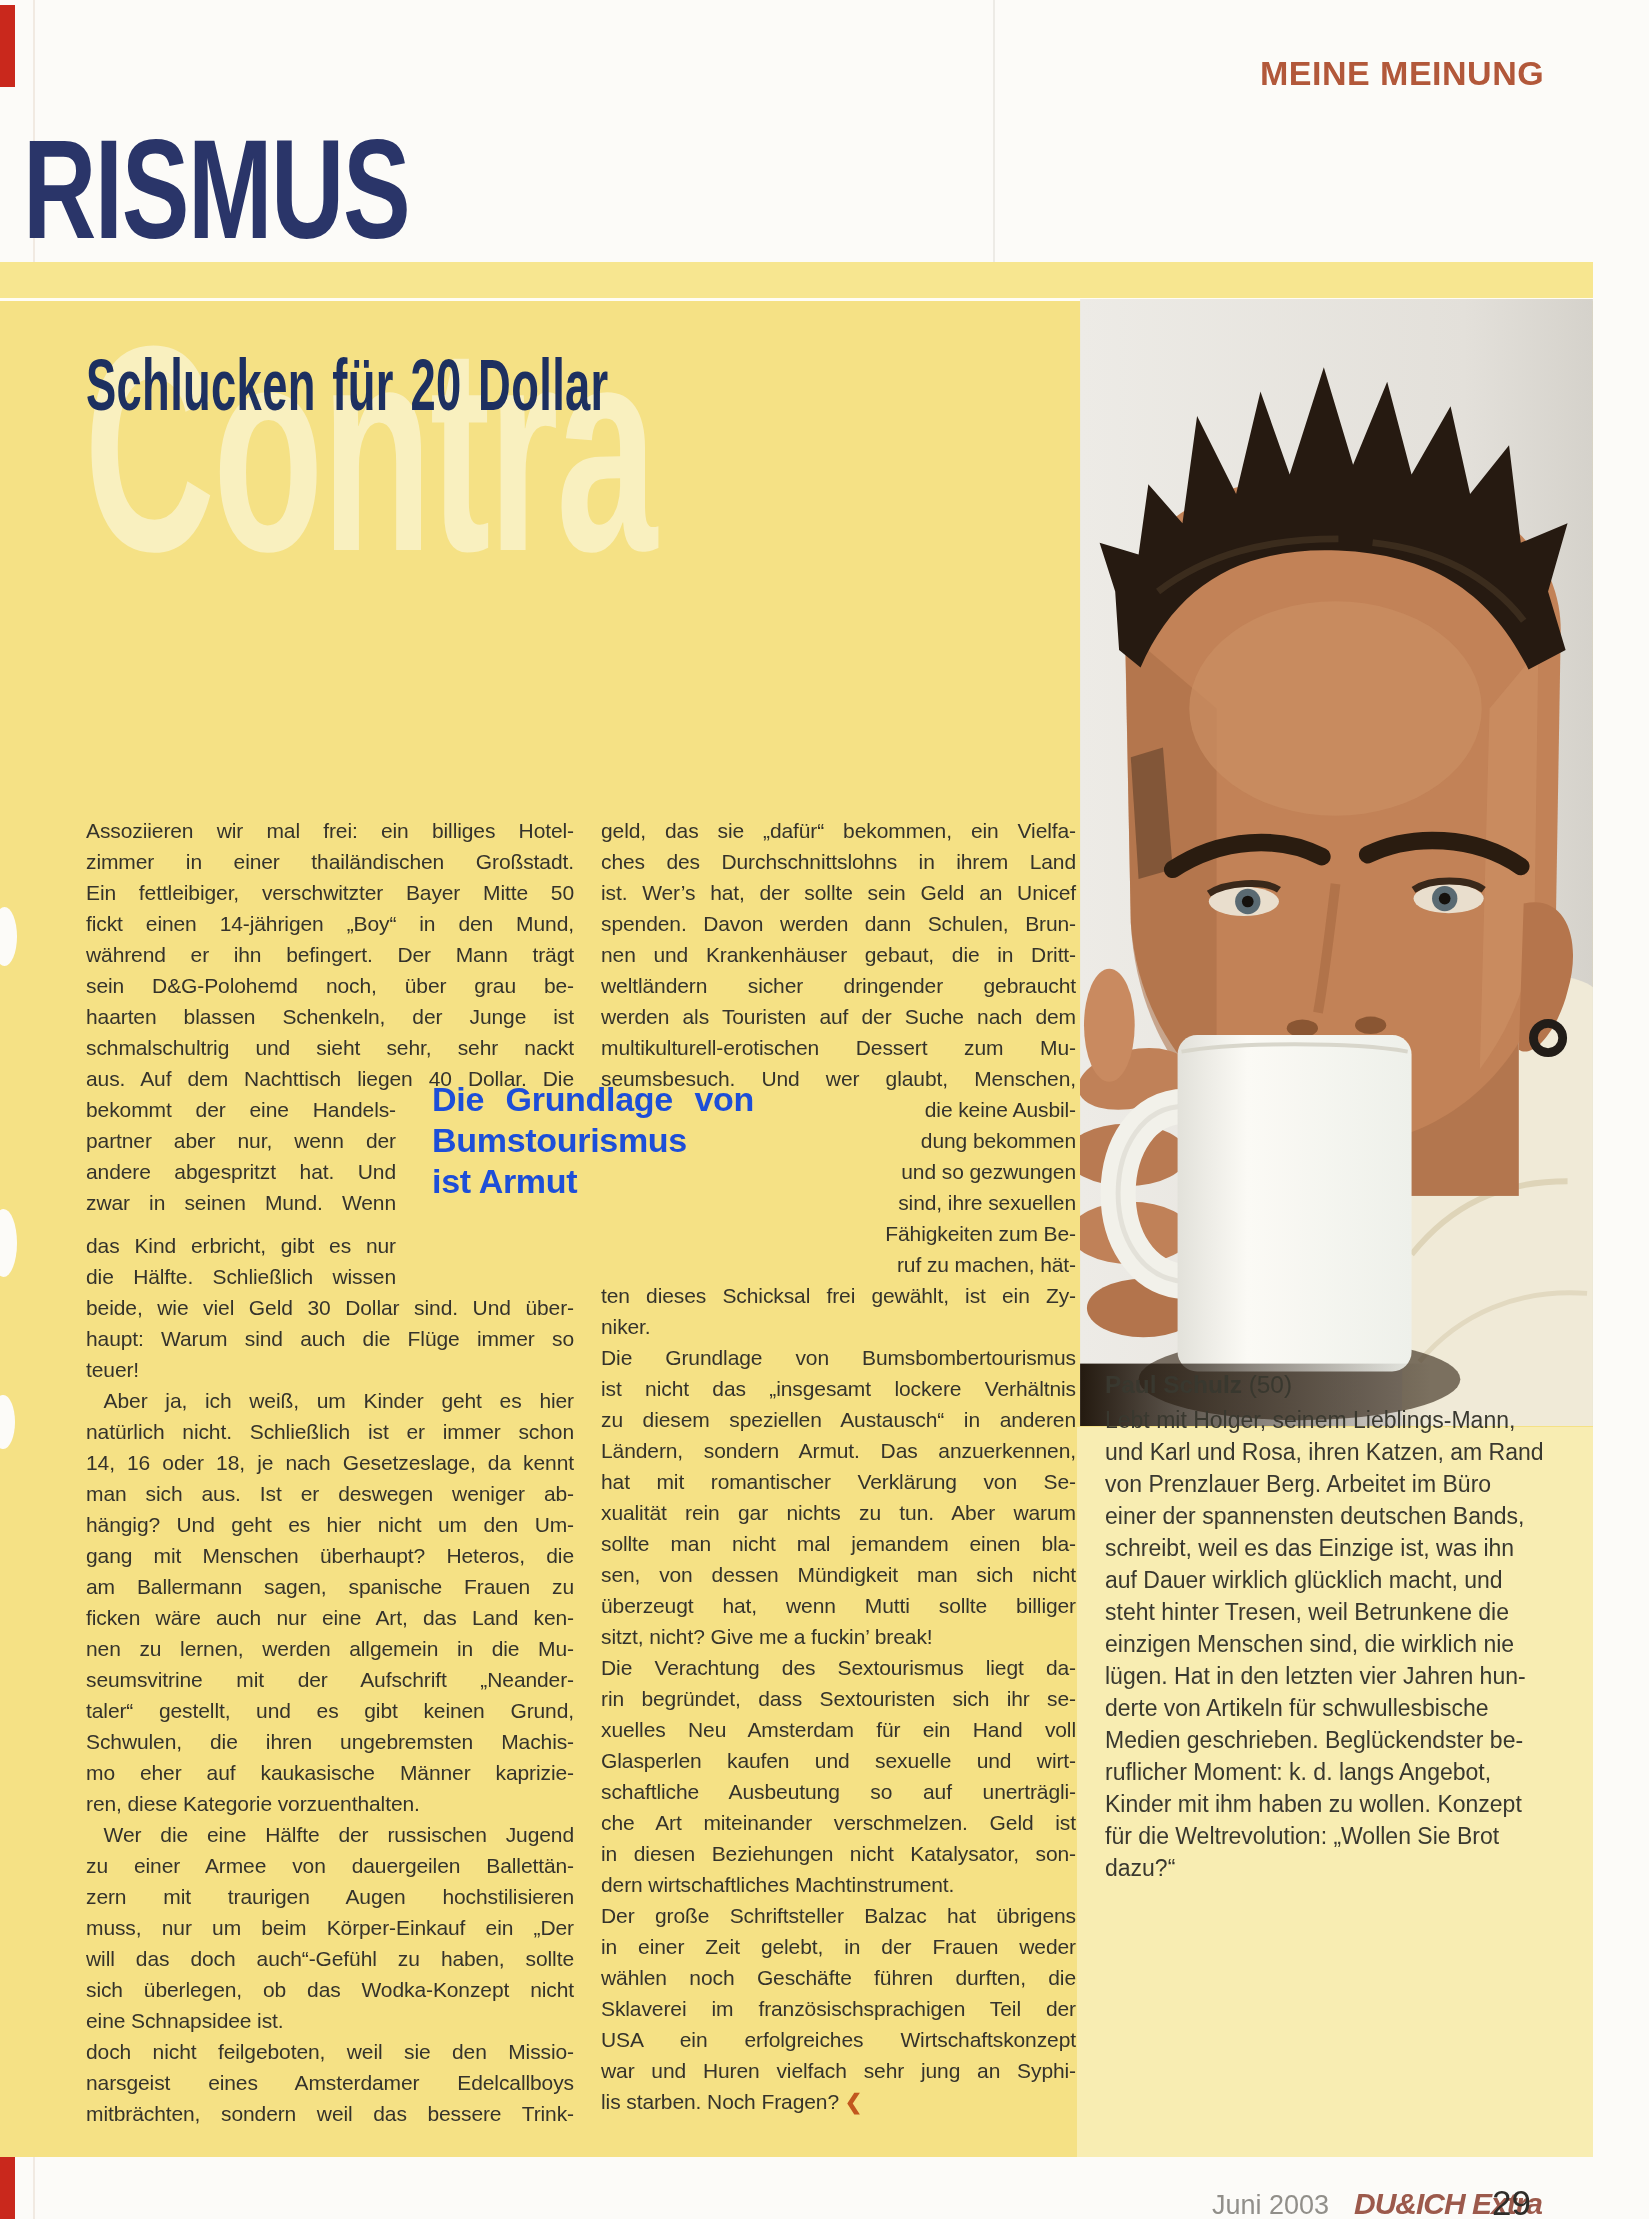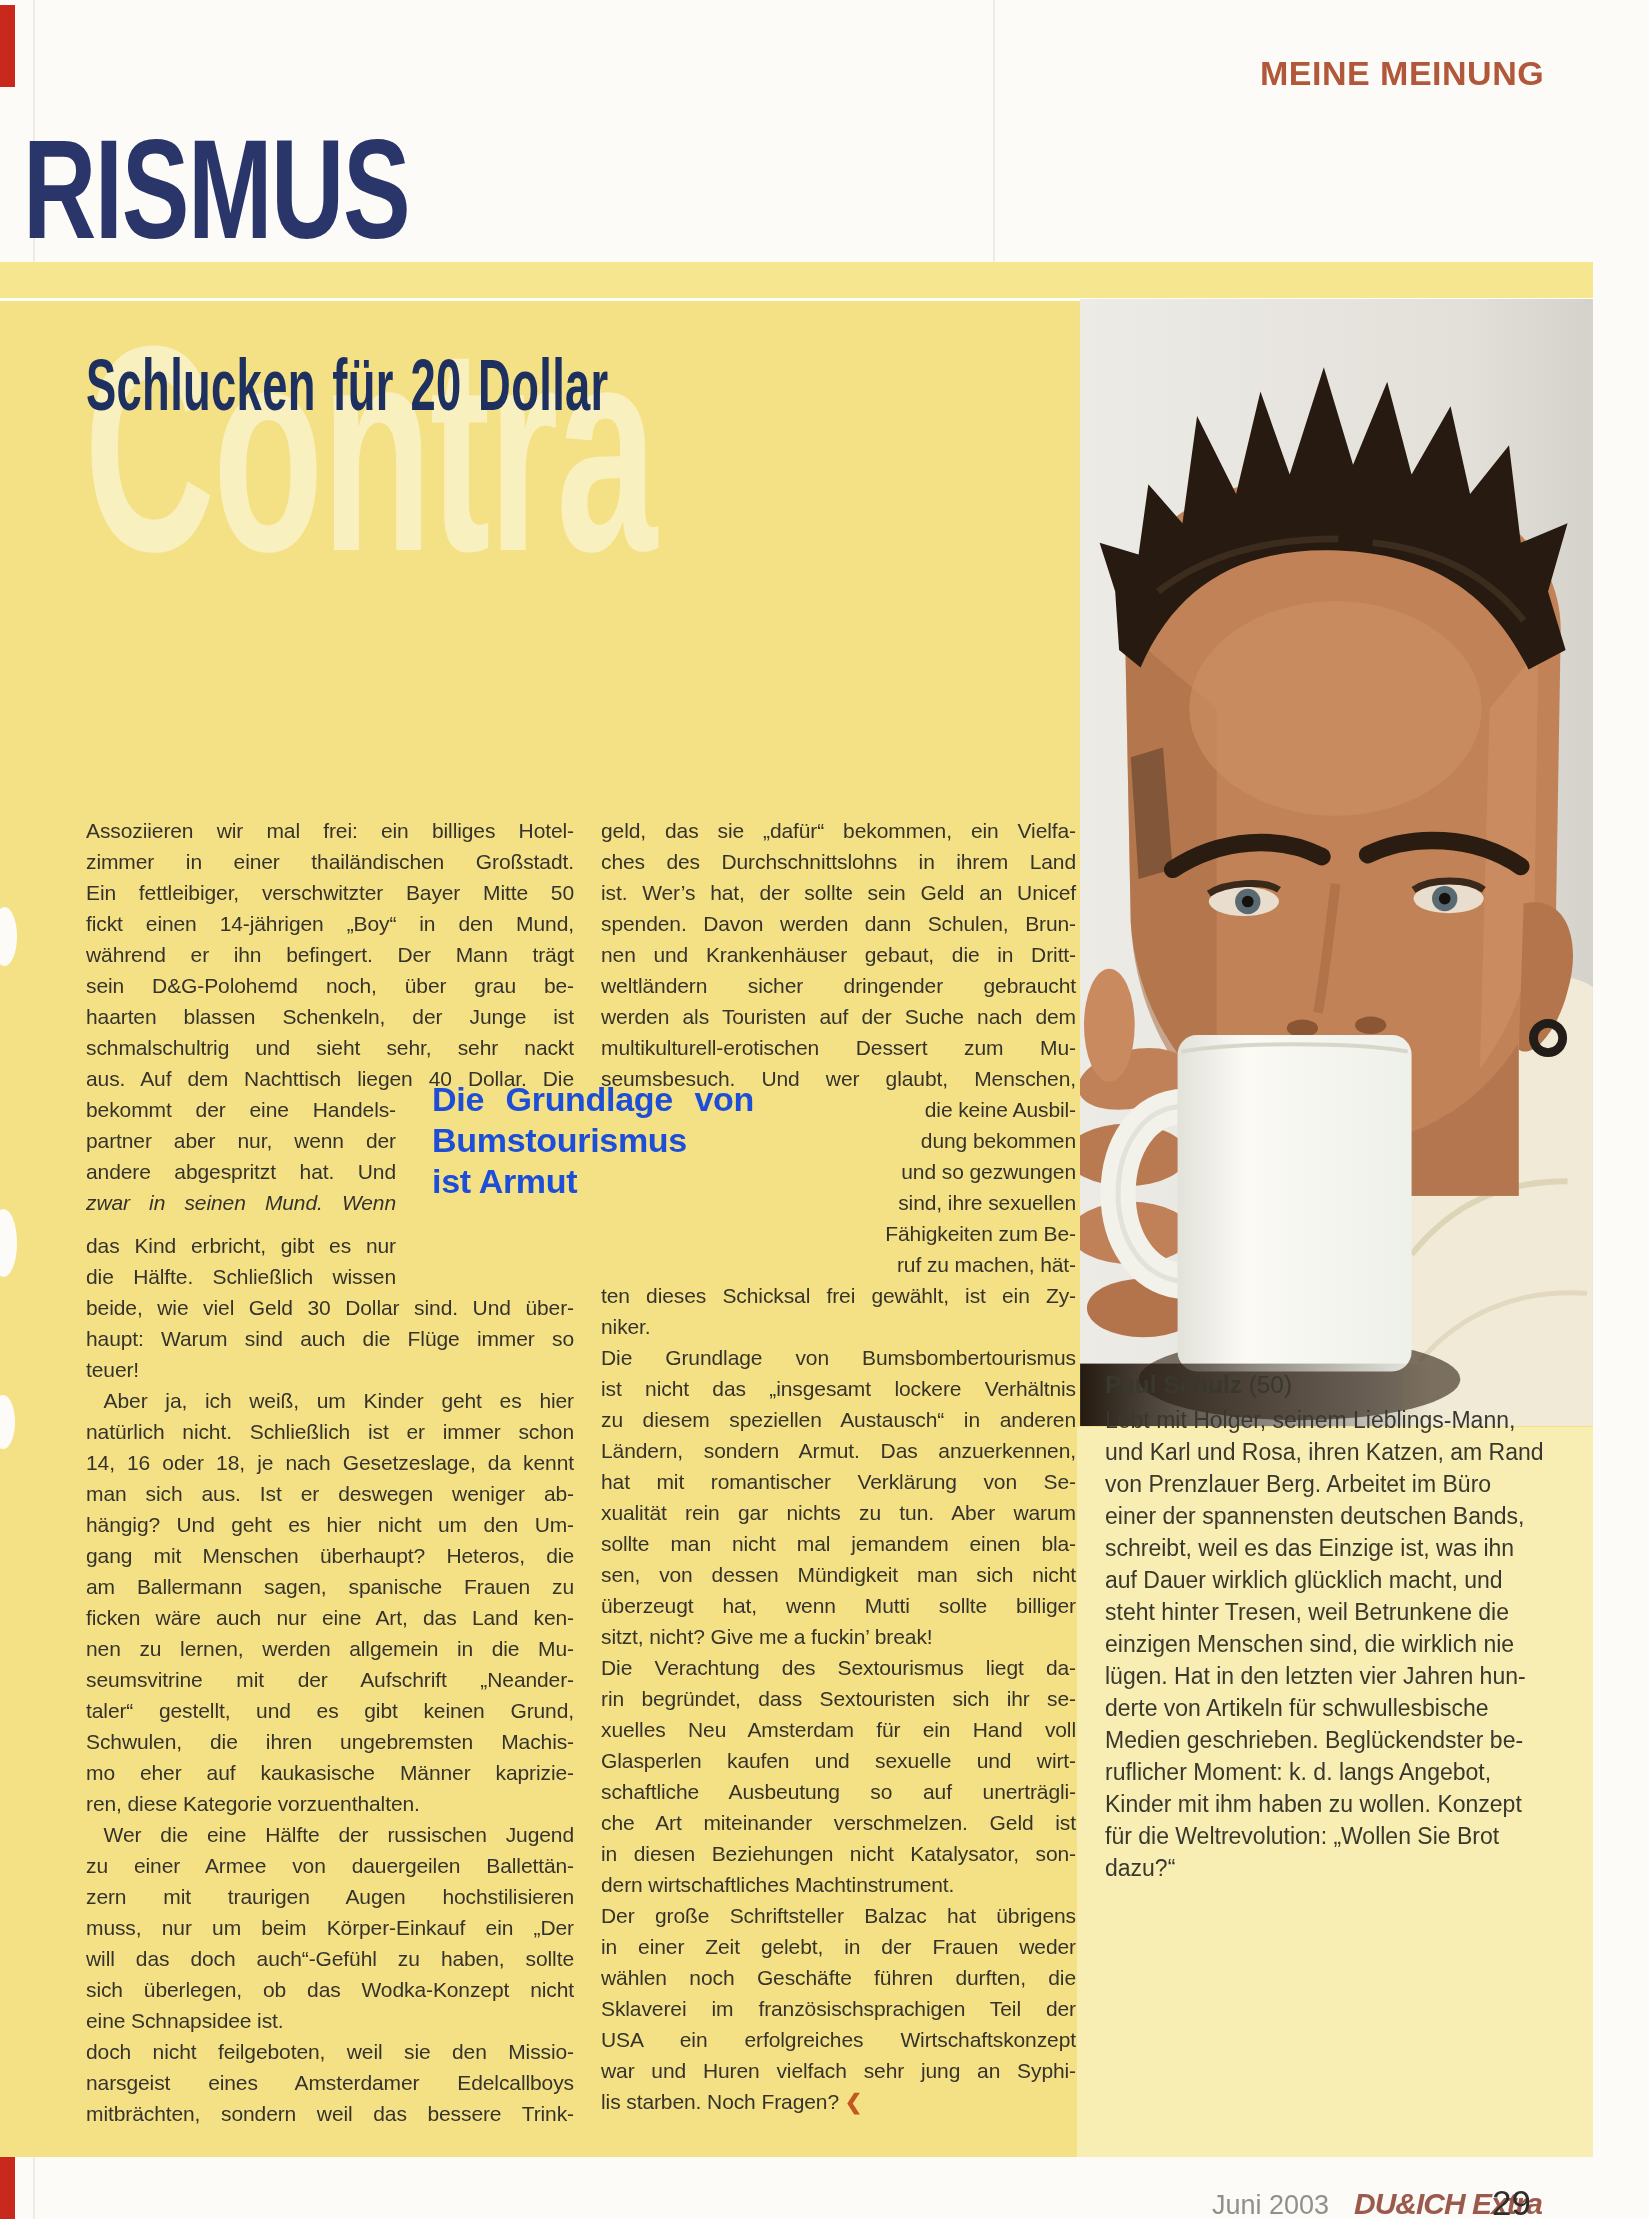--- a/index.html
+++ b/index.html
@@ -104,21 +104,21 @@
       <div class="bodyline just">Ein fettleibiger, verschwitzter Bayer Mitte 50</div>
       <div class="bodyline just">fickt einen 14-jährigen „Boy“ in den Mund,</div>
       <div class="bodyline just">während er ihn befingert. Der Mann trägt</div>
       <div class="bodyline just">sein D&amp;G-Polohemd noch, über grau be-</div>
       <div class="bodyline just">haarten blassen Schenkeln, der Junge ist</div>
       <div class="bodyline just">schmalschultrig und sieht sehr, sehr nackt</div>
       <div class="bodyline just">aus. Auf dem Nachttisch liegen 40 Dollar. Die</div>
       <div class="bodyline just" style="width: 310px;">bekommt der eine Handels-</div>
       <div class="bodyline just" style="width: 310px;">partner aber nur, wenn der</div>
       <div class="bodyline just" style="width: 310px;">andere abgespritzt hat. Und</div>
-      <div class="bodyline just" style="width: 310px; font-style: italic;">zwar in seinen Mund. Wenn</div>
+      <div class="bodyline just" style="width: 310px;">zwar in seinen Mund. Wenn</div>
       <div class="bodyline just" style="width: 310px; margin-top: 12px;">das Kind erbricht, gibt es nur</div>
       <div class="bodyline just" style="width: 310px;">die Hälfte. Schließlich wissen</div>
       <div class="bodyline just">beide, wie viel Geld 30 Dollar sind. Und über-</div>
       <div class="bodyline just">haupt: Warum sind auch die Flüge immer so</div>
       <div class="bodyline">teuer!</div>
       <div class="bodyline just" style="text-indent: 17.6px;">Aber ja, ich weiß, um Kinder geht es hier</div>
       <div class="bodyline just">natürlich nicht. Schließlich ist er immer schon</div>
       <div class="bodyline just">14, 16 oder 18, je nach Gesetzeslage, da kennt</div>
       <div class="bodyline just">man sich aus. Ist er deswegen weniger ab-</div>
       <div class="bodyline just">hängig? Und geht es hier nicht um den Um-</div>

